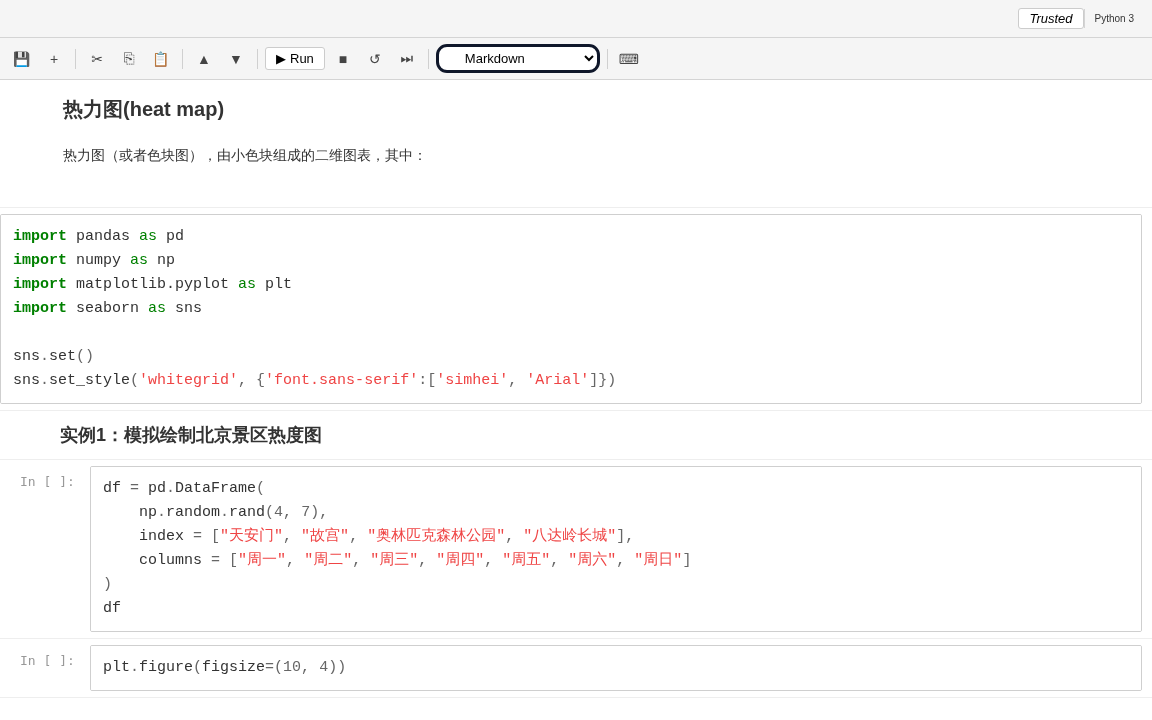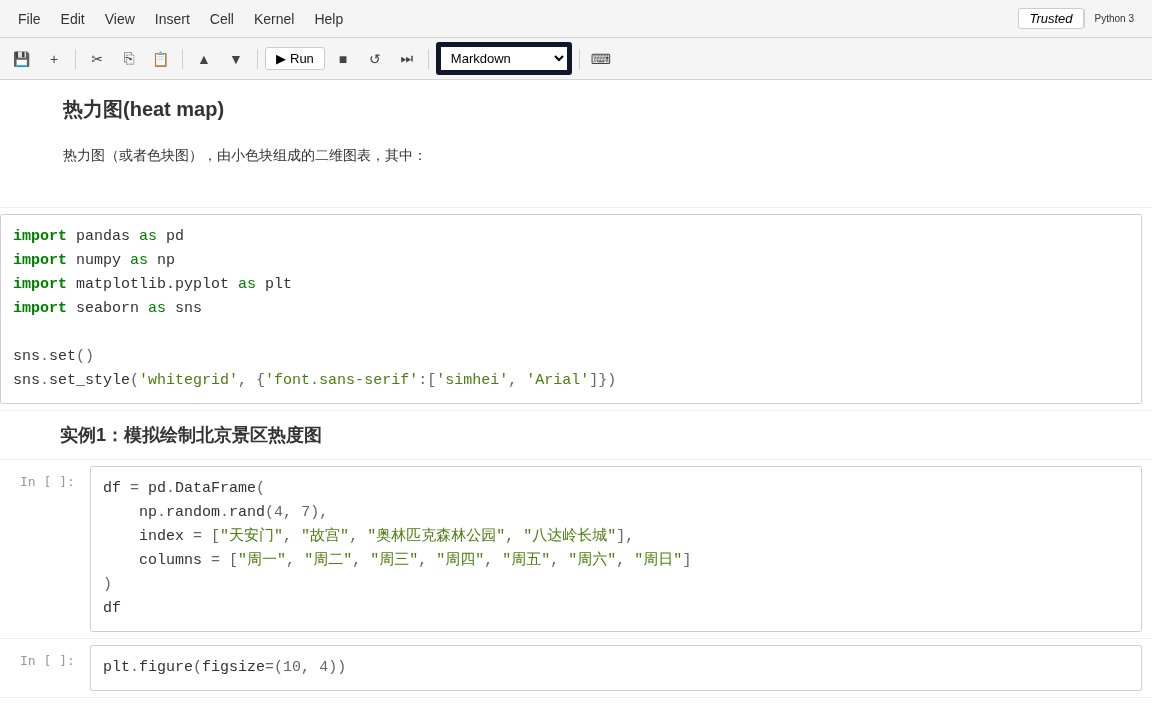--- a/index.html
+++ b/index.html
@@ -85,23 +85,23 @@
       align-items: center;
       gap: 4px;
       padding: 3px 10px;
       border: 1px solid #ccc;
       border-radius: 3px;
       background: #fff;
       cursor: pointer;
       font-size: 13px;
     }
     .cell-type-select {
-      padding: 3px 6px;
-      border: 5px solid #0f172a;
-      border-radius: 3px;
+      padding: 3px 22px;
+      border: 3px solid #0f172a;
+      border-radius: 11px;
       background: #fff;
       font-size: 13px;
       cursor: pointer;
       min-width: 110px;
     }
 
     
     .notebook-content {
       background: #fff;
       padding: 0;
@@ -166,21 +166,21 @@
       line-height: 1.6;
       background: #fff;
       min-height: 40px;
       white-space: pre;
       tab-size: 4;
     }
 
     
     .kw { color: #008000; font-weight: bold; }
     .kw2 { color: #008000; }
-    .str { color: #4d7c0f; }
+    .str { color: #ef4444; }
     .op { color: #666; }
     .num { color: #666; }
 
     
     .section-cell {
       padding: 12px 60px;
       border-top: 1px solid #eee;
     }
     .section-cell h3 {
       font-size: 18px;
@@ -189,29 +189,20 @@
 
     
     .partial-cell {
       border-top: 1px solid #eee;
     }
   </style>
 </head>
 <body>
 
 <div class="menubar">
-  <div class="menubar-items">
-    <span class="menu-item">File</span>
-    <span class="menu-item">Edit</span>
-    <span class="menu-item">View</span>
-    <span class="menu-item">Insert</span>
-    <span class="menu-item">Cell</span>
-    <span class="menu-item">Kernel</span>
-    <span class="menu-item">Help</span>
-  </div>
   <button class="trusted-badge">Trusted</button>
   <span class="kernel-info">Python 3</span>
 </div>
 
 <div class="toolbar">
 
   <button class="toolbar-btn" title="Save">💾</button>
 
   <button class="toolbar-btn" title="Add cell">+</button>
   <div class="toolbar-separator"></div>

